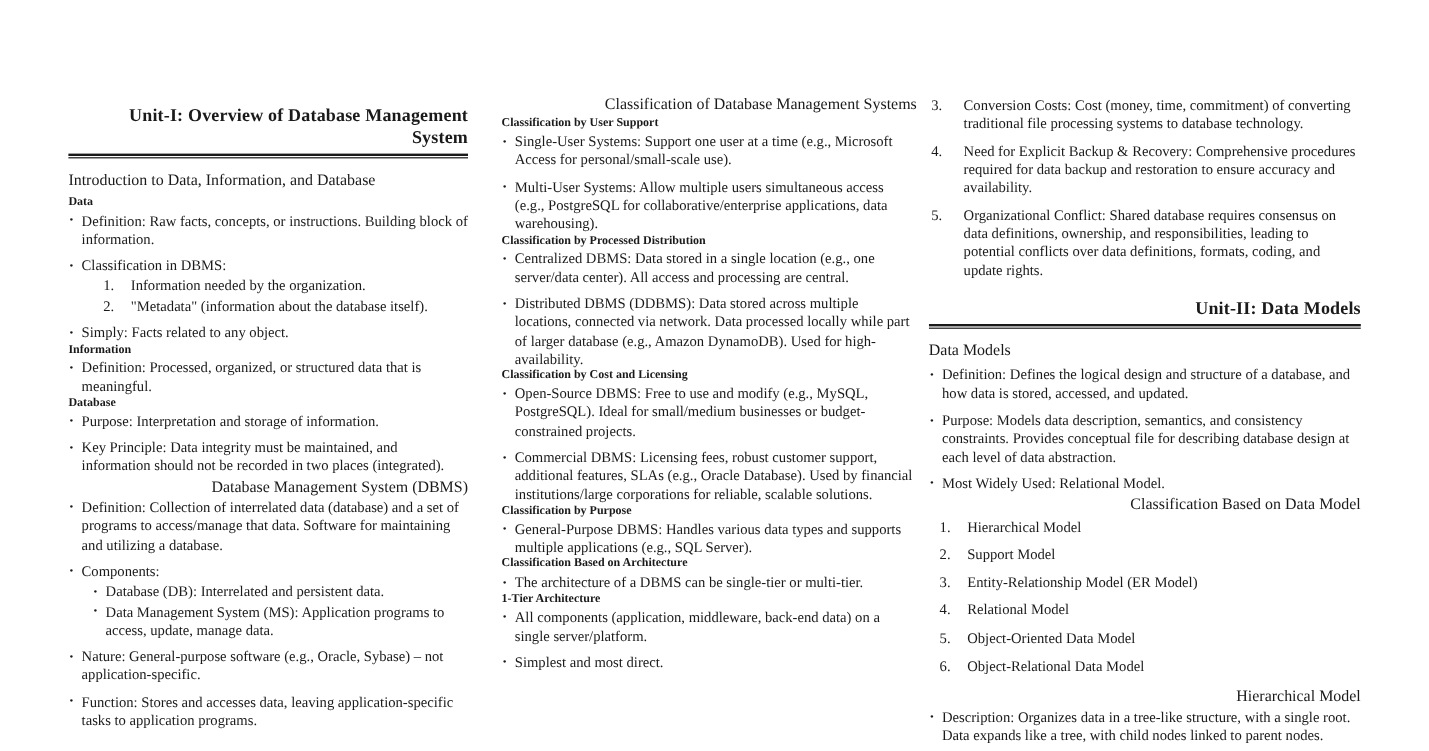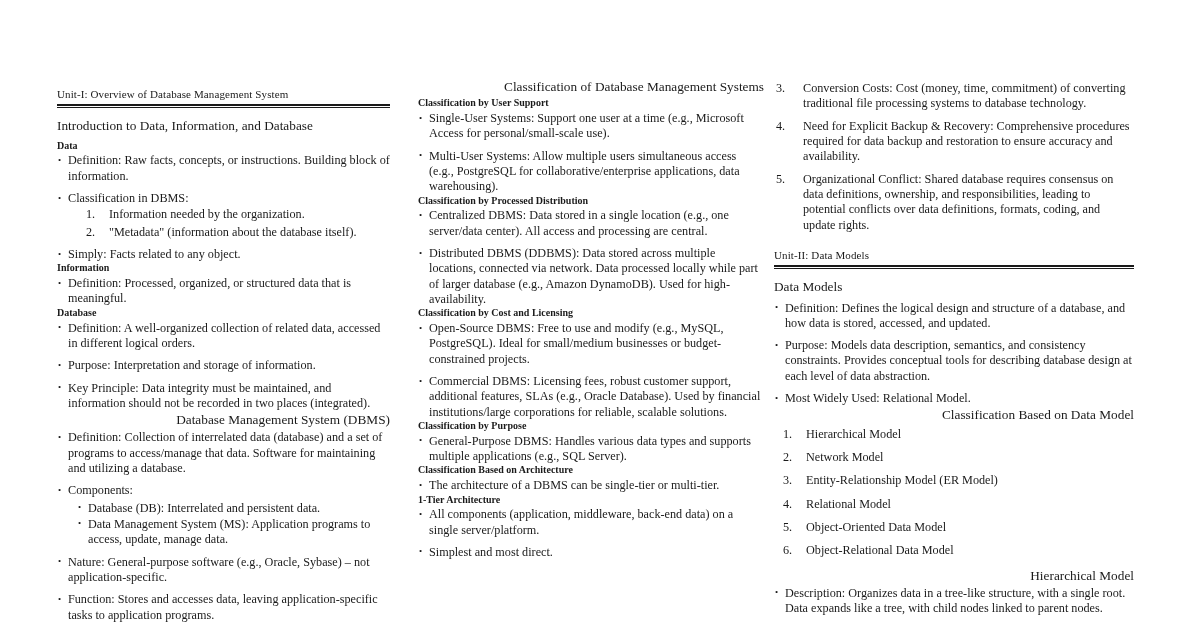--- a/index.html
+++ b/index.html
@@ -44,26 +44,27 @@
   .col-1 { width: 404px; padding: 0 14px 0 57px; }
   .col-2 { width: 370px; padding: 0 10px 0 14px; }
   .col-3 { width: 417px; padding: 0 57px 0 0; }
 
   .col-1 .colinner { padding-top: 88px; }
   .col-2 .colinner { padding-top: 78px; }
   .col-3 .colinner { padding-top: 80px; }
 
   
   .unit-h {
-    font-size: 11px;
+    font-size: 15px;
     line-height: 1.22;
-    font-weight: normal;
+    font-weight: bold;
     margin: 0 0 0 0;
     padding: 0 0 3px 0;
     letter-spacing: 0.01em;
+    text-align: right;
   }
   .unit-rule {
     border: 0;
     height: 0;
     margin: 0 0 9px 0;
     border-top: 2px solid #1a1a1a;
     border-bottom: 1px solid #1a1a1a;
     padding-top: 1px;
   }
   .unit-block { margin-bottom: 0; }
@@ -188,21 +189,20 @@
           <li>Simply: Facts related to any object.</li>
         </ul>
 
         <h3 class="h3">Information</h3>
         <ul class="bl lvl1">
           <li>Definition: Processed, organized, or structured data that is meaningful.</li>
         </ul>
 
         <h3 class="h3">Database</h3>
         <ul class="bl lvl1">
-          <li>Definition: A well-organized collection of related data, accessed in different logical orders.</li>
           <li>Purpose: Interpretation and storage of information.</li>
           <li>Key Principle: Data integrity must be maintained, and information should not be recorded in two places (integrated).</li>
         </ul>
 
         <h2 class="h2 tight">Database Management System (DBMS)</h2>
         <ul class="bl lvl1">
           <li>Definition: Collection of interrelated data (database) and a set of programs to access/manage that data. Software for maintaining and utilizing a database.</li>
           <li>
             <span>Components:</span>
             <ul class="bl">
@@ -279,33 +279,33 @@
         </ol>
 
         <div class="unit-block spaced">
           <h1 class="unit-h">Unit-II: Data Models</h1>
           <div class="unit-rule"></div>
         </div>
 
         <h2 class="h2">Data Models</h2>
         <ul class="bl lvl1">
           <li>Definition: Defines the logical design and structure of a database, and how data is stored, accessed, and updated.</li>
-          <li>Purpose: Models data description, semantics, and consistency constraints. Provides conceptual tools for describing database design at each level of data abstraction.</li>
+          <li>Purpose: Models data description, semantics, and consistency constraints. Provides conceptual file for describing database design at each level of data abstraction.</li>
           <li>Most Widely Used: Relational Model.</li>
         </ul>
 
         <h2 class="h2 tight">Classification Based on Data Model</h2>
         <ol class="nl models">
           <li>
             <span class="num">1.</span>
             <span>Hierarchical Model</span>
           </li>
           <li>
             <span class="num">2.</span>
-            <span>Network Model</span>
+            <span>Support Model</span>
           </li>
           <li>
             <span class="num">3.</span>
             <span>Entity-Relationship Model (ER Model)</span>
           </li>
           <li>
             <span class="num">4.</span>
             <span>Relational Model</span>
           </li>
           <li>

